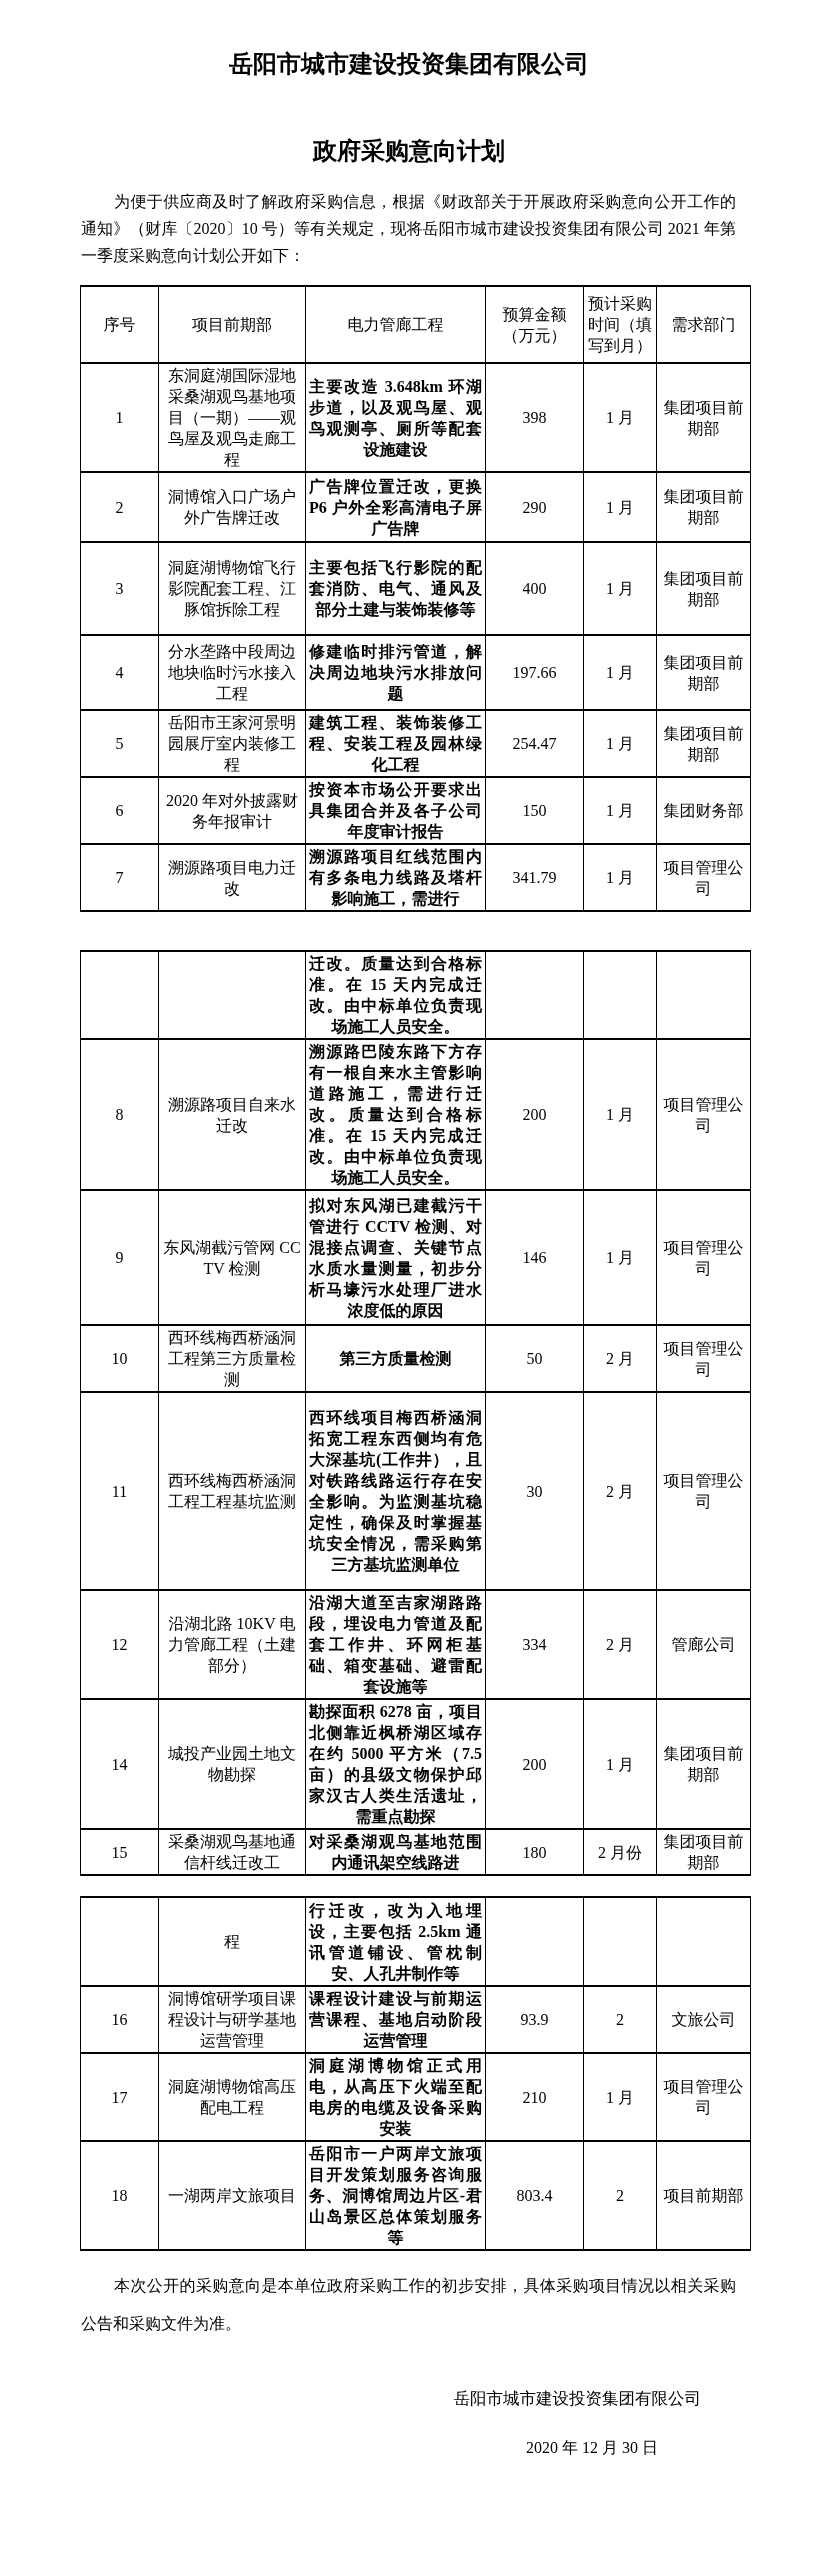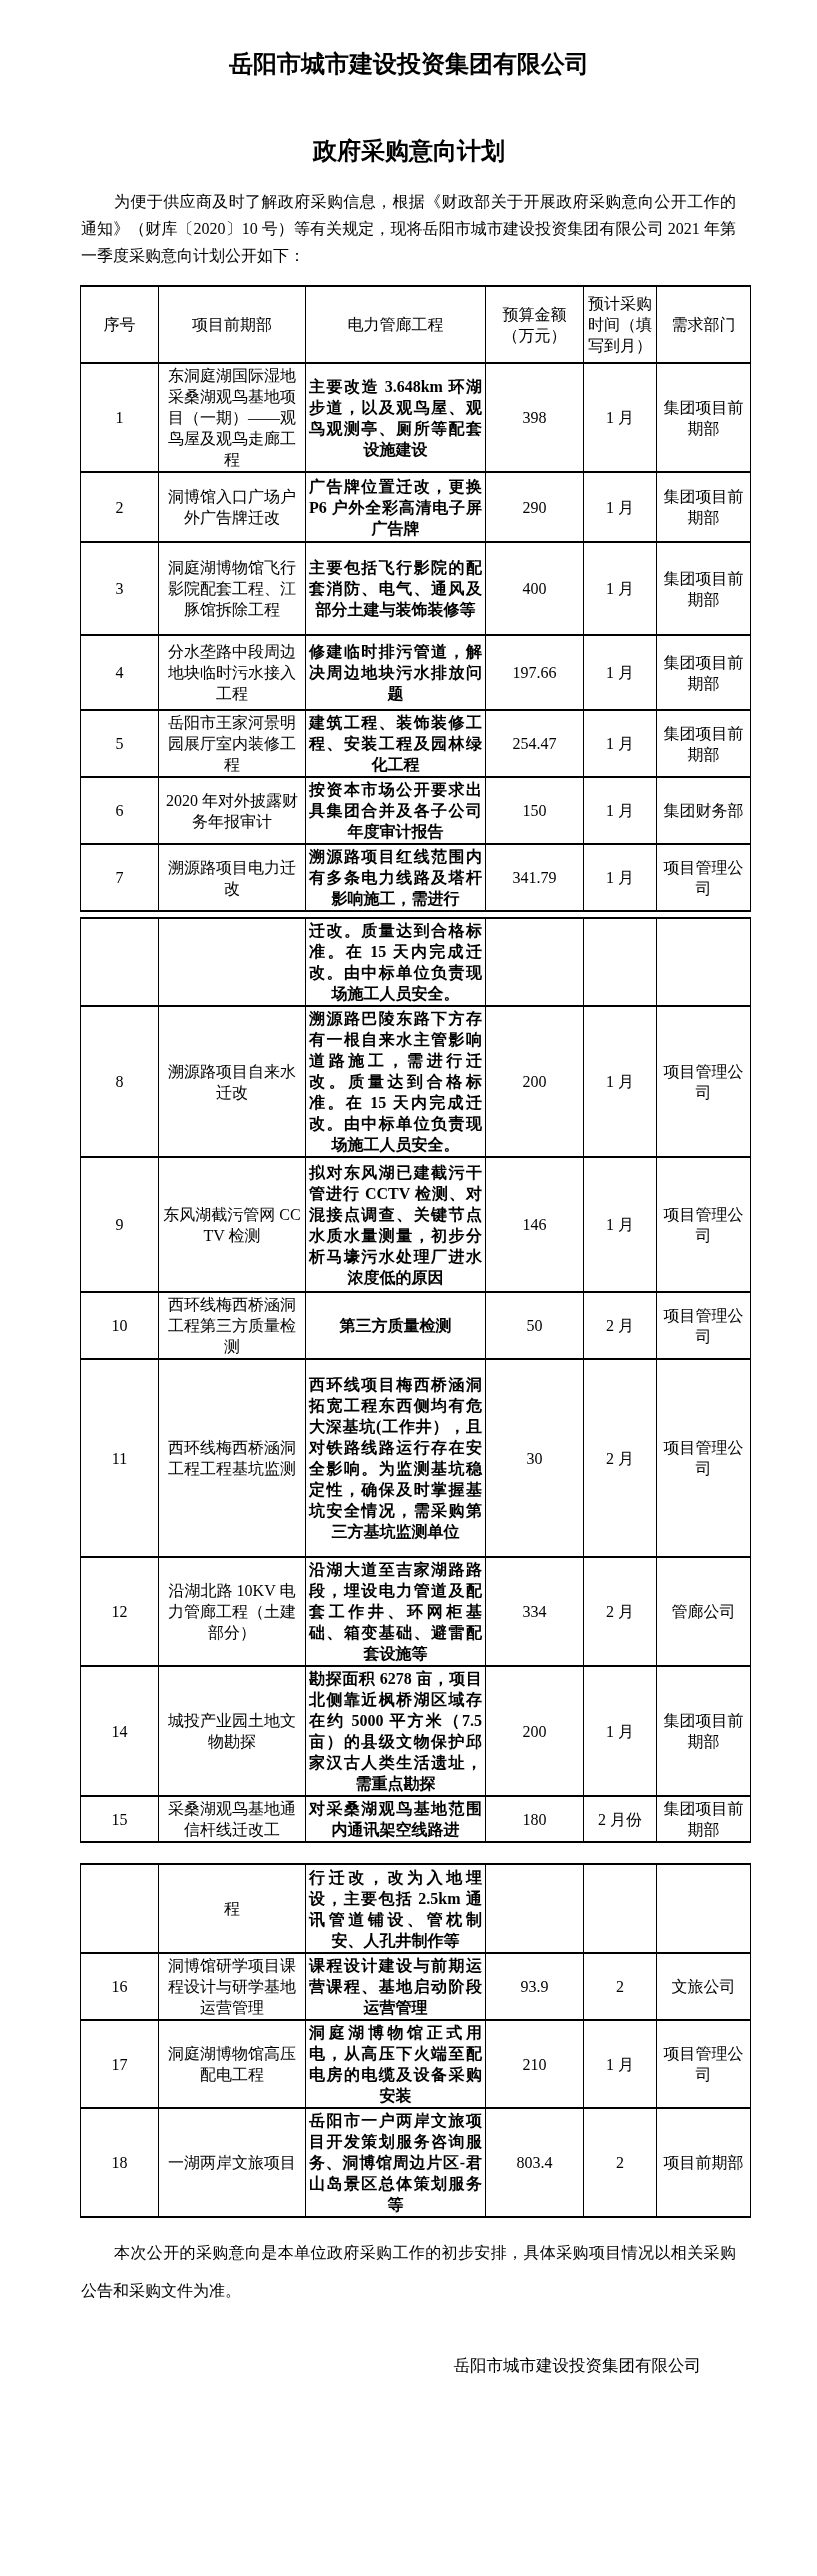--- a/index.html
+++ b/index.html
@@ -23,21 +23,21 @@
     border-collapse:collapse;table-layout:fixed;
     margin-left:80px;width:670px;
   }
   table.t td,table.t th{
     border:1px solid #000;border-top-width:2.1px;border-bottom-width:2.1px;
     font-size:16px;line-height:21px;font-weight:normal;
     text-align:center;vertical-align:middle;padding:1px 3.1px;
     word-break:break-all;overflow:hidden;
   }
   table.t td.req{text-align:justify;text-align-last:center;font-weight:bold;}
-  .seg2{margin-top:5px;}
+  .seg2{margin-top:38px;}
   .seg3{margin-top:19.6px;}
   .closing{
     width:655px;margin:15.5px auto 0 81px;
     font-size:16px;line-height:38px;text-align:justify;text-indent:33px;
   }
   .sign-block{width:751px;}
   .signature{
     margin-top:44px;text-align:right;padding-right:50px;
     font-size:16.5px;line-height:23px;
   }
@@ -254,16 +254,17 @@
       <td>2</td>
       <td>项目前期部</td>
     </tr>
   </tbody>
     </table>
 
   <p class="closing">本次公开的采购意向是本单位政府采购工作的初步安排，具体采购项目情况以相关采购公告和采购文件为准。</p>
 
   <div class="sign-block">
     <div class="signature">岳阳市城市建设投资集团有限公司</div>
+    <div class="date">2020 年 12 月 30 日</div>
   </div>
 
 </div>
 
 
 </body></html>

